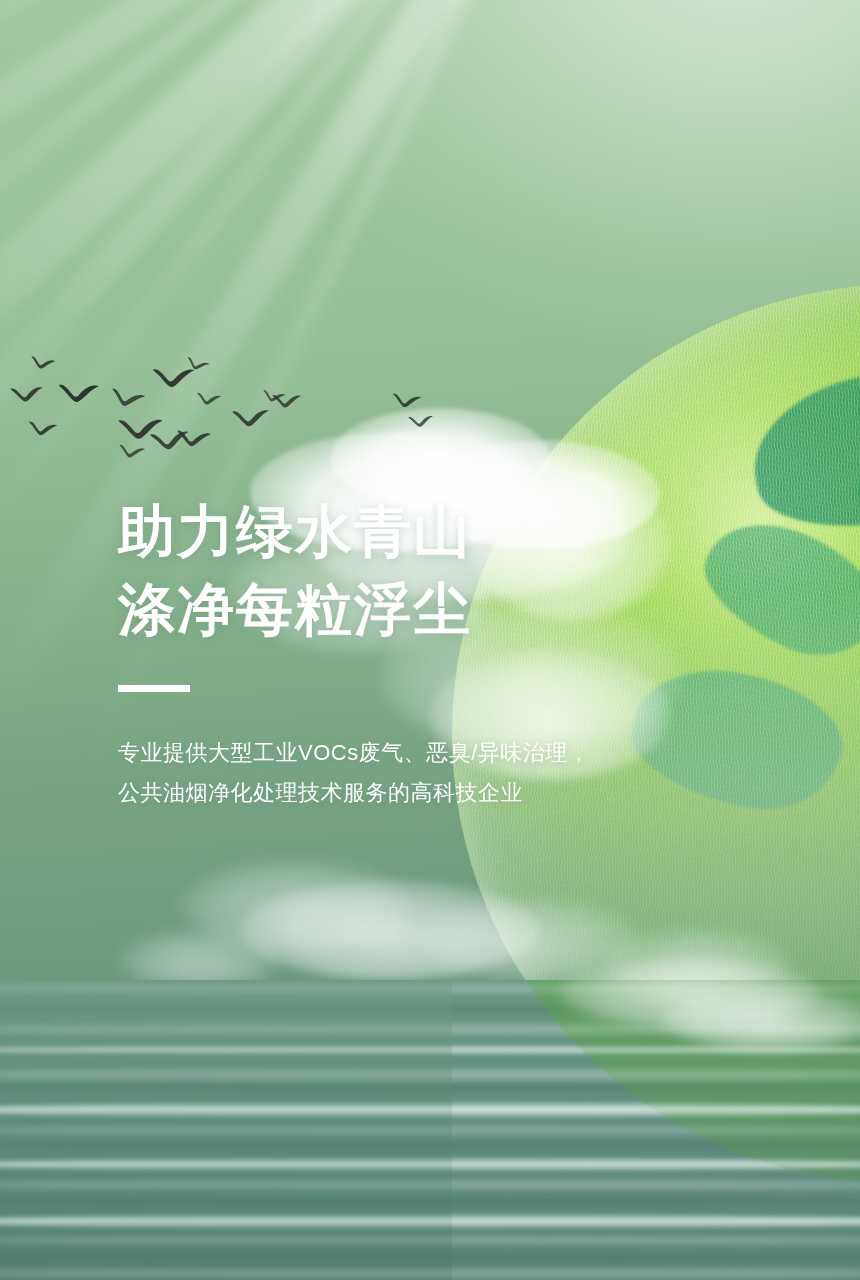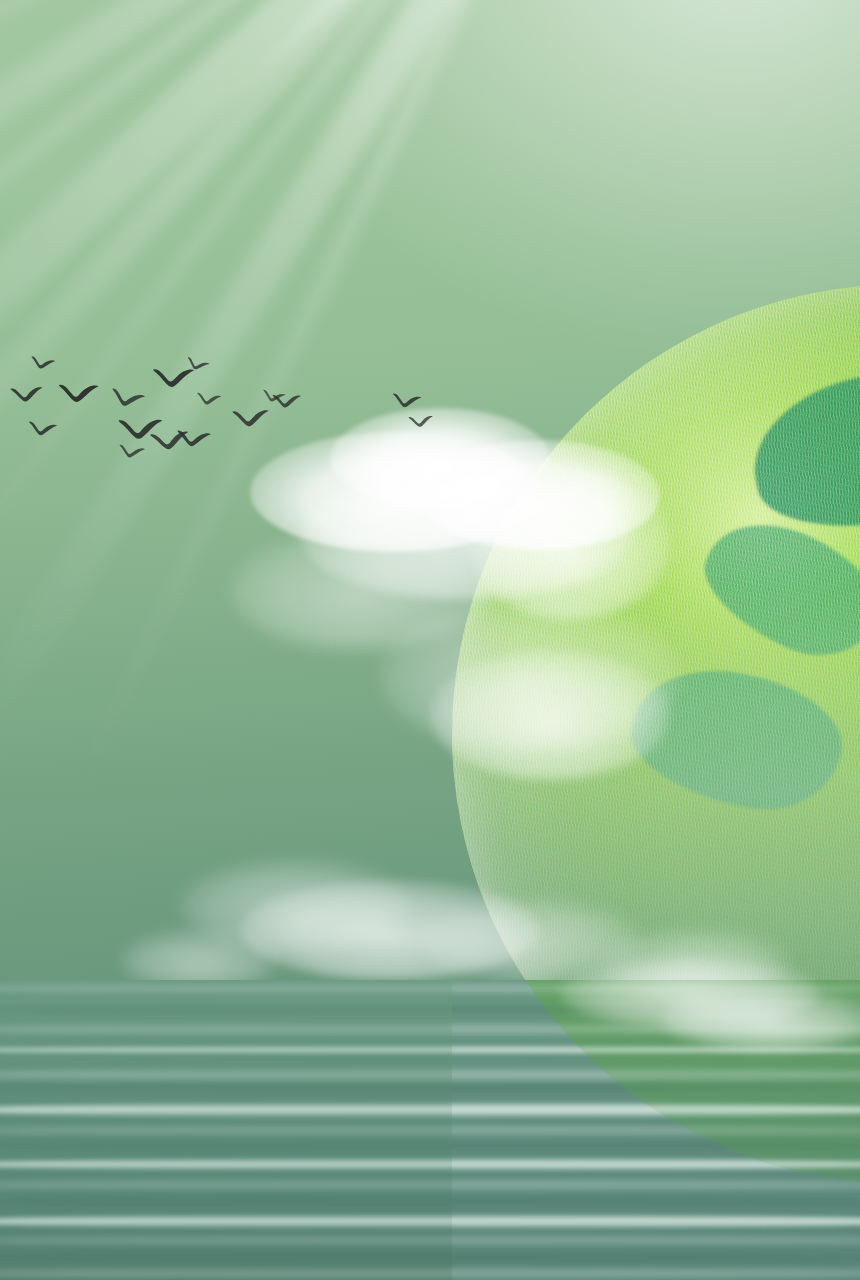--- a/index.html
+++ b/index.html
@@ -503,14 +503,21 @@
         <div class="ripple dark" style="top: 274px; height: 7px;"></div>
         <div class="ripple dim" style="top: 288px; height: 11px;"></div>
       </div>
   </div>
 
   <div id="mists" style="position: absolute; left: 0px; top: 0px; width: 860px; height: 1280px; pointer-events: none;">
       <div class="mist" style="left: 560px; top: 958px; width: 260px; height: 70px;"></div>
       <div class="mist" style="left: 660px; top: 990px; width: 220px; height: 60px;"></div>
     </div>
 
+  <div class="copy">
+    <div class="headline">助力绿水青山</div>
+    <div class="headline">涤净每粒浮尘</div>
+    <div class="rule"></div>
+    <div class="subcopy">专业提供大型工业VOCs废气、恶臭/异味治理，</div>
+    <div class="subcopy" style="margin-top:0">公共油烟净化处理技术服务的高科技企业</div>
+  </div>
 
 </div>
 
 </body></html>

